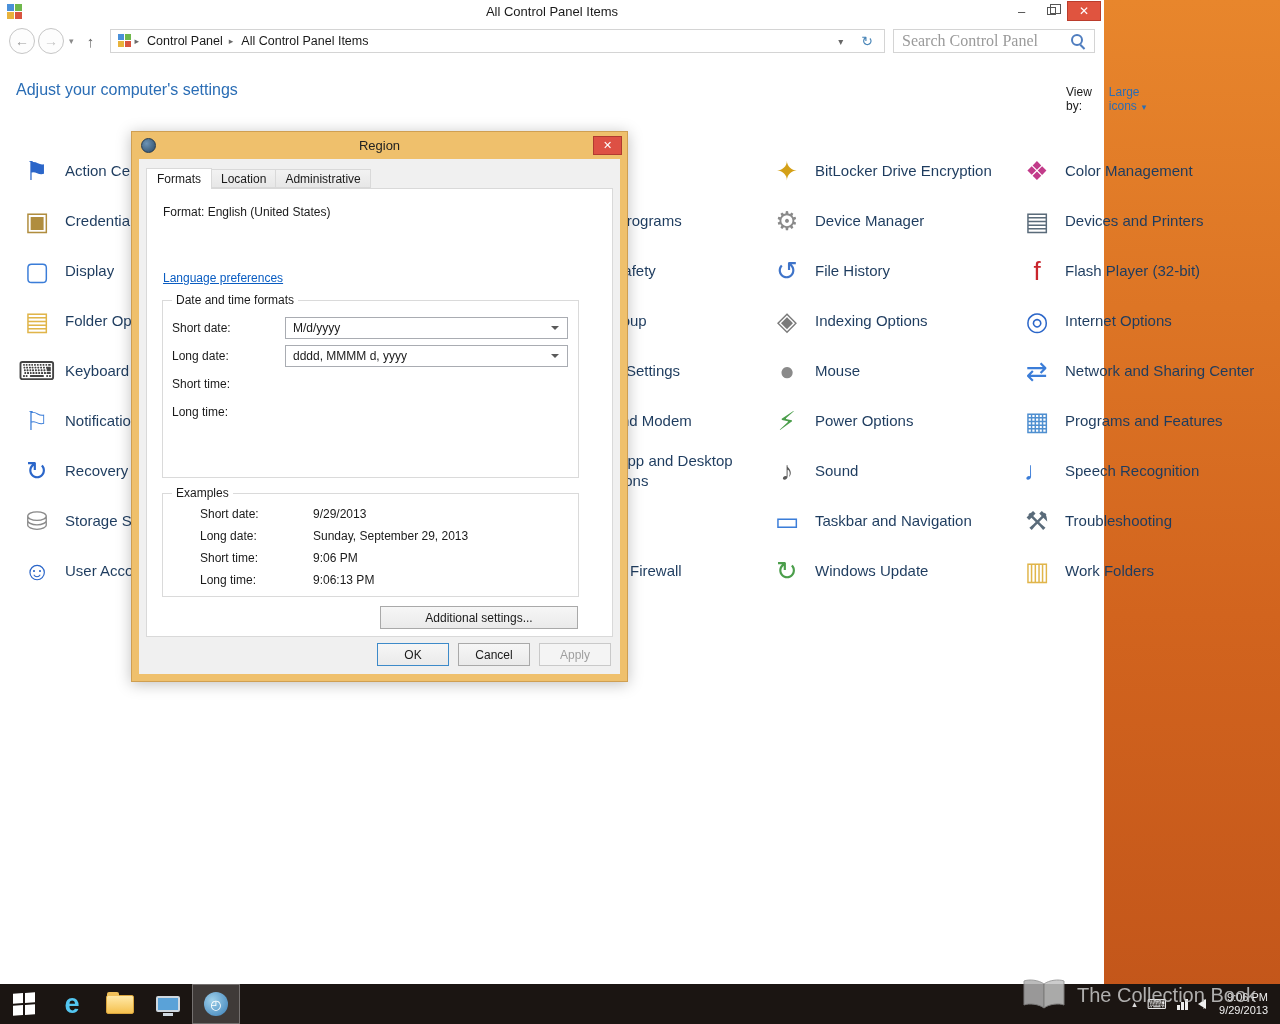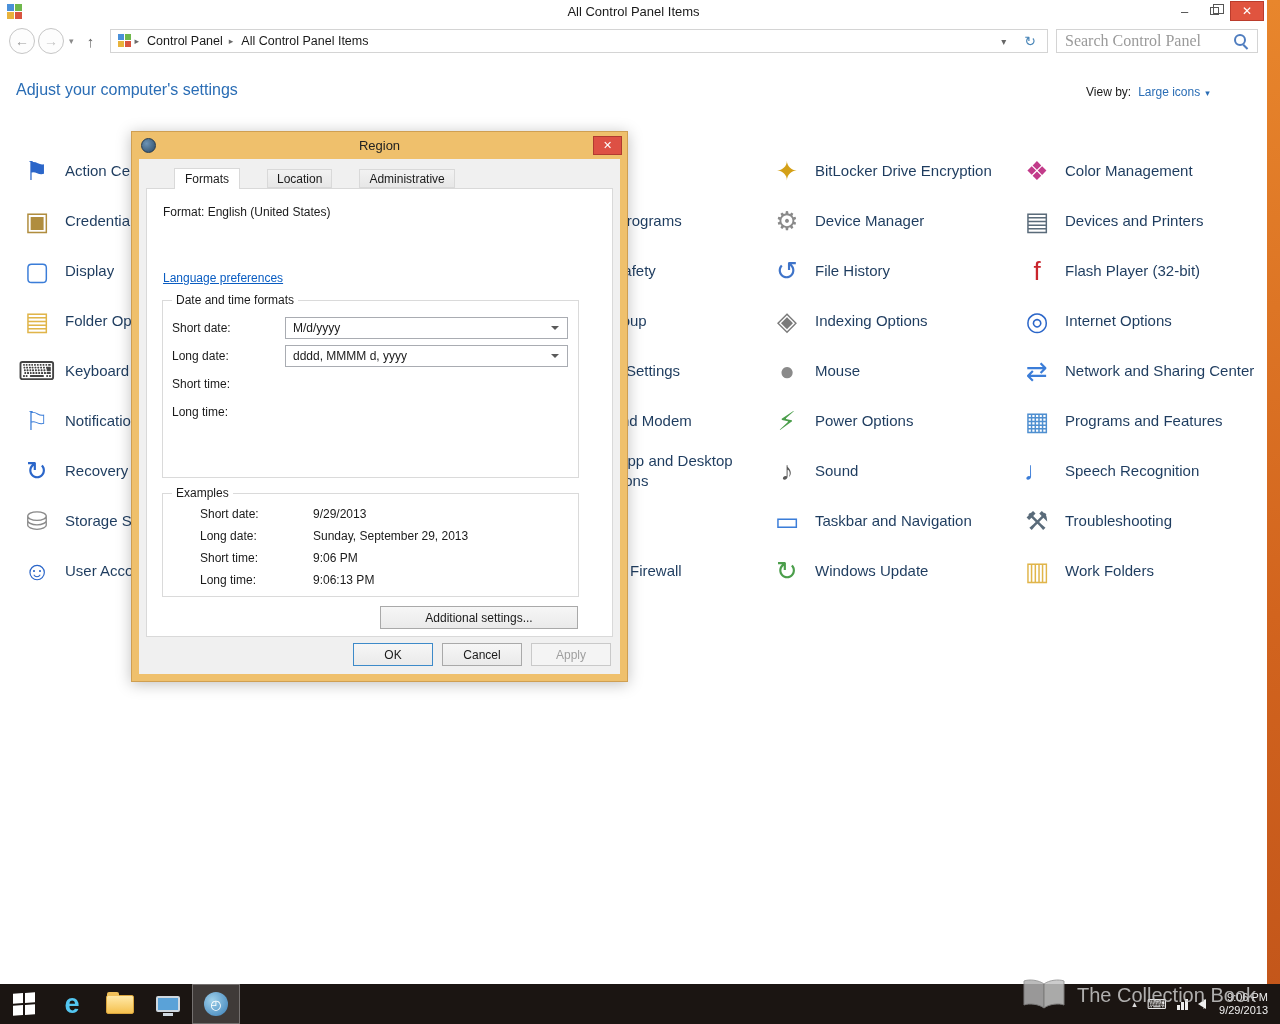--- a/index.html
+++ b/index.html
@@ -4,21 +4,21 @@
 <style>
   * { margin:0; padding:0; box-sizing:border-box; }
   html,body { width:1280px; height:1024px; }
   body {
     position:relative; overflow:hidden;
     font-family:"Liberation Sans","DejaVu Sans",sans-serif;
     background:linear-gradient(180deg,#e8862c 0%,#d2641e 60%,#c2551a 100%);
   }
 
   
-  .window { position:absolute; left:0; top:0; width:1267px; height:984px; background:#fff; }
+  .window { position:absolute; left:0; top:0; width:1104px; height:984px; background:#fff; }
 
   .titlebar { position:relative; height:24px; background:#fff; }
   .mini-icon { width:16px; height:16px; display:grid; grid-template-columns:7px 7px; grid-template-rows:7px 7px; gap:1px; }
   .mini-icon i:nth-child(1){background:#4a90d9;} .mini-icon i:nth-child(2){background:#6fb84c;}
   .mini-icon i:nth-child(3){background:#e8b33c;} .mini-icon i:nth-child(4){background:#d9543f;}
   .titlebar .app-ic { position:absolute; left:7px; top:4px; }
   .title-text { position:absolute; left:0; right:0; top:4px; text-align:center; font-size:13px; color:#1a1a1a; }
   .win-btns { position:absolute; right:3px; top:1px; display:flex; gap:1px; }
   .win-btn { width:29px; height:20px; display:flex; align-items:center; justify-content:center; font-size:13px; color:#444; background:#fff; }
   .win-btn.close { width:34px; background:#e0543f; color:#fff; border:1px solid #bb3c2c; font-size:12px; }
@@ -39,41 +39,41 @@
   .addr-refresh { color:#4a86b8; font-size:14px; padding:0 9px; }
   .searchbox { width:202px; height:24px; border:1px solid #d4d4d4; background:#fff; display:flex; align-items:center; flex:0 0 auto; }
   .searchbox input { flex:1; min-width:0; border:none; outline:none; font-size:16px; color:#0f766e; padding:0 8px; font-family:Liberation Serif, serif; background:transparent; }
   .searchbox input::placeholder { color:#9a9a9a; }
   .mag { width:14px; height:14px; position:relative; margin-right:9px; flex:0 0 auto; }
   .mag::before { content:""; position:absolute; left:0; top:0; width:8px; height:8px; border:2px solid #4f7dbf; border-radius:50%; }
   .mag::after { content:""; position:absolute; left:10px; top:10px; width:6px; height:2px; background:#4f7dbf; transform:rotate(45deg); transform-origin:0 0; }
 
   
   .page-title { position:absolute; left:16px; top:81px; font-size:16px; color:#2a6db5; }
-  .view-by { position:absolute; left:1066px; top:85px; font-size:12px; display:flex; gap:7px; align-items:center;margin-left:20px; }
+  .view-by { position:absolute; left:1066px; top:85px; font-size:12px; display:flex; gap:17px; align-items:center; }
   .view-by-label { color:#1a1a1a; }
   .view-by-value { color:#2a6db5; }
   .view-by-value::after { content:"▾"; font-size:9px; padding-left:5px; }
 
   
   .items-grid { position:absolute; left:20px; top:146px; display:grid; grid-template-columns:repeat(5,250px); grid-auto-rows:50px; }
   .cp-item { display:flex; align-items:center; gap:11px; }
   .cp-glyph { width:34px; height:34px; flex:0 0 34px; display:flex; align-items:center; justify-content:center; font-size:26px; line-height:1; }
   .cp-label { font-size:15px; color:#1e3c5f; max-width:196px; line-height:1.35; overflow:hidden; }
 
   
   .dialog { position:absolute; left:131px; top:131px; width:497px; height:551px; background:#efc06c; border:1px solid #cf9f52; z-index:10; box-shadow:0 2px 14px rgba(0,0,0,0.25); }
   .dlg-titlebar { position:relative; height:27px; }
   .dlg-icon { position:absolute; left:9px; top:6px; width:15px; height:15px; border-radius:50%; background:radial-gradient(circle at 35% 35%, #6c93b5, #2c4a66); border:1px solid #233a50; }
   .dlg-title { text-align:center; line-height:27px; font-size:13px; color:#222; }
   .dlg-close { position:absolute; right:5px; top:4px; width:29px; height:19px; background:#dd5044; border:1px solid #b03a30; color:#fff; font-size:11px; display:flex; align-items:center; justify-content:center; }
   .dlg-body { position:absolute; left:7px; right:7px; top:27px; bottom:7px; background:#f0f0f0; }
 
   .dlg-tabs { position:absolute; left:7px; top:8px; height:21px; display:flex; align-items:flex-end; z-index:3; }
-  .tab { height:19px; display:flex; align-items:center; padding:0 9px; font-size:12px; color:#1a1a1a; border:1px solid #d9d9d9; background:linear-gradient(#f2f2f2,#e7e7e7); margin-right:-1px;margin-left:28px; }
+  .tab { height:19px; display:flex; align-items:center; padding:0 9px; font-size:12px; color:#1a1a1a; border:1px solid #d9d9d9; background:linear-gradient(#f2f2f2,#e7e7e7); margin-right:-1px; }
   .dlg-tabs span.tab:first-of-type { height:21px; background:#fff; border-bottom:none; margin-bottom:-1px; padding:0 10px; z-index:4; }
   .tab-page { position:absolute; left:7px; top:29px; width:467px; height:449px; background:#fff; border:1px solid #d9d9d9; }
 
   .fmt-label { position:absolute; left:16px; top:16px; font-size:12px; color:#1a1a1a; }
   .combo { height:22px; background:#fff; border:1px solid #a9acb2; display:flex; align-items:center; font-size:12px; color:#1a1a1a; padding:0 8px 0 7px; white-space:nowrap; overflow:hidden; }
   .combo .arrow { margin-left:auto; flex:0 0 auto; width:0; height:0; border-left:4px solid transparent; border-right:4px solid transparent; border-top:4px solid #5a5a5a; }
   .fmt-combo { position:absolute; left:16px; top:36px; width:414px; }
   .lang-link { position:absolute; left:16px; top:82px; font-size:12px; color:#0a5dc2; text-decoration:underline; cursor:pointer; }
 
   .groupbox { position:absolute; left:15px; width:417px; border:1px solid #dadada; }
@@ -86,21 +86,21 @@
 
   #group-examples { top:304px; height:104px;padding-left:28px; }
   .ex-rows { padding-top:9px; }
   .ex-row { display:flex; align-items:center; height:22px; padding-left:9px; }
   .ex-label { flex:0 0 113px; font-size:12px; color:#1a1a1a; }
   .ex-value { font-size:12px; color:#1a1a1a; }
 
   .btn { height:23px; font-size:12px; font-family:inherit; color:#1a1a1a; background:linear-gradient(#f6f6f6,#eaeaea); border:1px solid #a9a9a9; display:flex; align-items:center; justify-content:center; cursor:default; }
   .additional-btn { position:absolute; left:233px; top:417px; width:198px; }
   .dlg-buttons { position:absolute; left:0; right:0; bottom:8px; height:23px; display:flex; justify-content:flex-end; gap:9px; padding-right:9px; }
-  .dlg-buttons .btn { width:80px; }
+  .dlg-buttons .btn { width:72px; }
   .btn.ok { border-color:#3d8ac9; }
   .btn.disabled { color:#9f9f9f; border-color:#c9c9c9; background:#f4f4f4; }
 
   
   .taskbar { position:absolute; left:0; bottom:0; width:1280px; height:40px; background:rgba(20,19,18,0.96); display:flex; align-items:stretch; z-index:20; }
   .tb-btn { width:48px; display:flex; align-items:center; justify-content:center; flex:0 0 auto; }
   .tb-btn.active { background:rgba(255,255,255,0.16); border:1px solid rgba(255,255,255,0.28); }
   .win-logo { display:grid; grid-template-columns:10px 10px; grid-template-rows:10px 10px; gap:2px; transform:skewY(-4deg); }
   .win-logo i { background:#fff; }
   .ie-e { color:#53c6f0; font-size:27px; font-weight:bold; line-height:1; }

